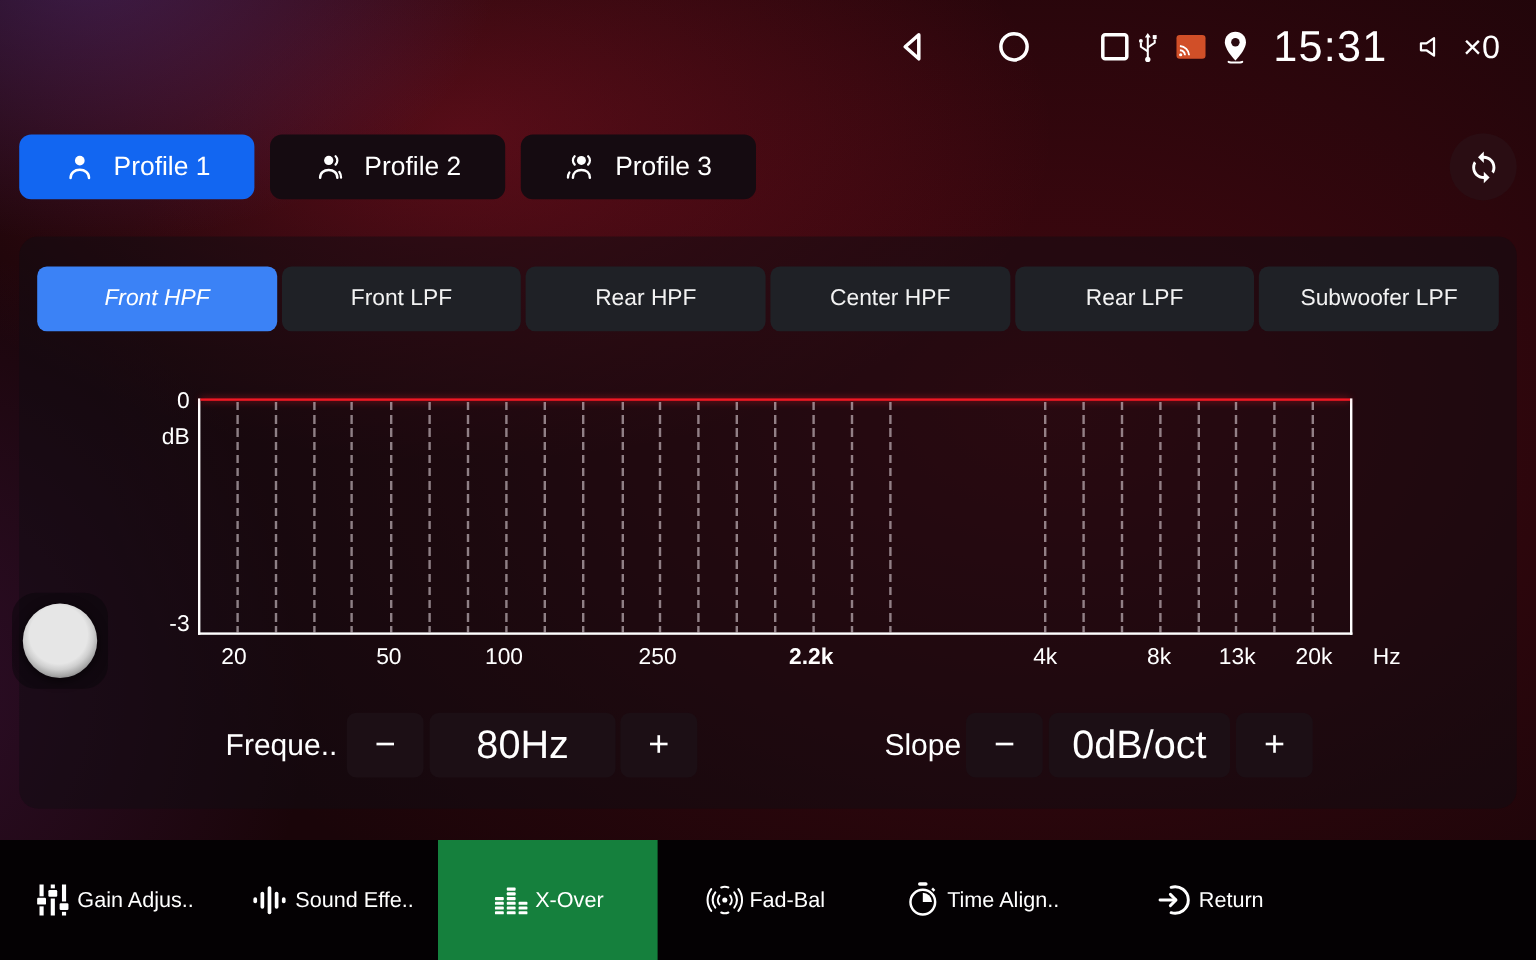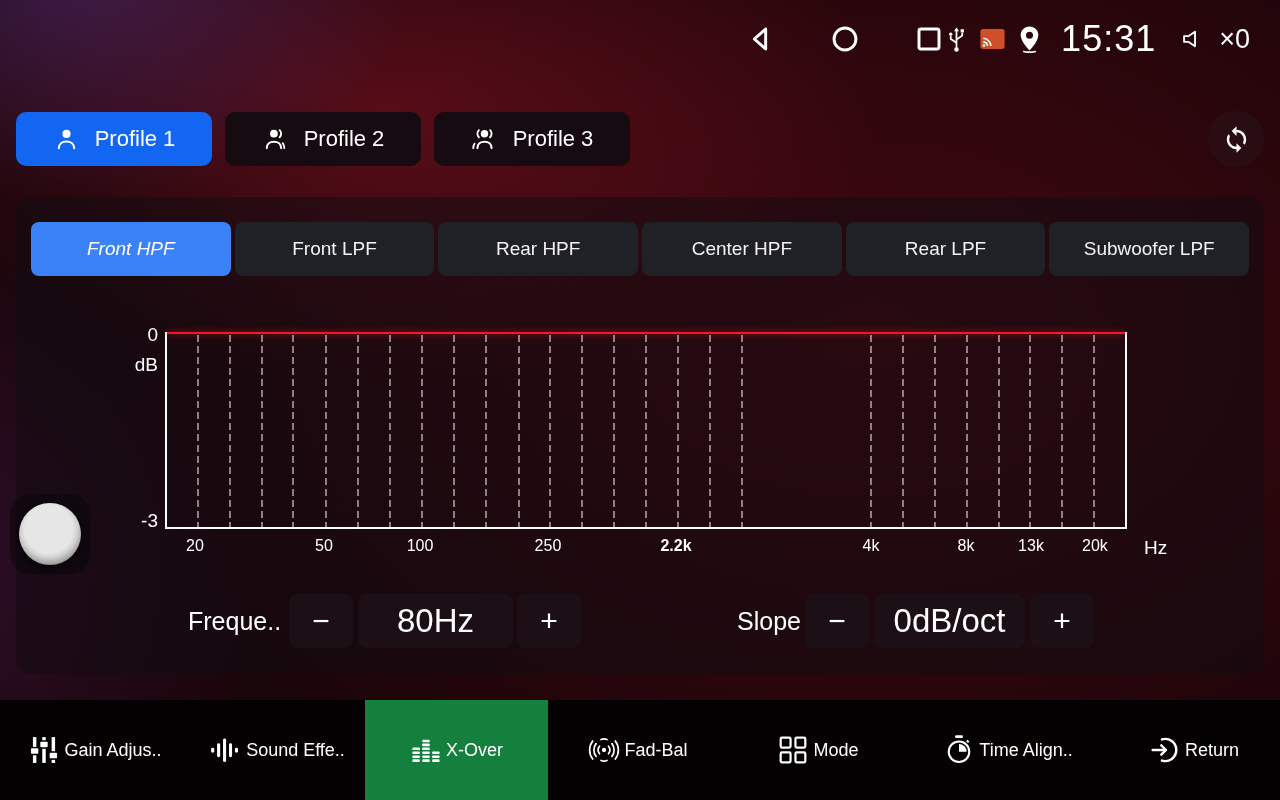--- a/index.html
+++ b/index.html
@@ -46,21 +46,21 @@
 
   
   .plot { position:absolute; left:149px; top:135px; width:962px; height:197px; border-left:2px solid #fff; border-right:2px solid #fff; border-bottom:2px solid #fff; }
   .curve { position:absolute; top:0; left:0; right:0; height:2px; background:#f01824; box-shadow:0 0 6px rgba(255,30,40,0.7); }
   .gridline { position:absolute; top:3px; bottom:0; width:2px; background:repeating-linear-gradient(to bottom, rgba(238,226,232,0.55) 0 7px, transparent 7px 11px); }
   .ylab { position:absolute; font-size:19px; text-align:right; }
   .ylab-0   { left:100px; top:127px; width:42px; }
   .ylab-db  { left:100px; top:157px; width:42px; }
   .ylab-m10 { left:94px;  top:313px; width:48px; }
   .ticks { position:absolute; left:149px; top:340px; width:962px; height:26px; }
-  .tick { position:absolute; transform:translateX(-50%); font-size:16px; white-space:nowrap; }
+  .tick { position:absolute; transform:translateX(-50%); font-size:19px; white-space:nowrap; }
   .xunit { position:absolute; left:1128px; top:340px; font-size:19px; }
 
   
   .ctl-label { position:absolute; top:397px; height:54px; line-height:54px; font-size:25px; }
   .lbl-freq { left:172px; }
   .lbl-slope { left:721px; }
   .ctl-btn { position:absolute; top:397px; width:64px; height:54px; border-radius:8px; background:#1c0f15; font-size:30px; display:grid; place-items:center; cursor:pointer; }
   .btn-freq-minus { left:273px; } .btn-freq-plus { left:501px; }
   .btn-slope-minus { left:789px; } .btn-slope-plus { left:1014px; }
   .ctl-value { position:absolute; top:397px; height:54px; border-radius:8px; background:#1c0f15; font-size:33px; display:grid; place-items:center; }
@@ -332,31 +332,20 @@
           <path d="M22.4 7a9.6 9.6 0 0 1 0 12"></path>
           <path d="M25.6 4.5a14 14 0 0 1 0 17"></path>
           <path d="M12.2 3.2a7 7 0 0 1 5.6 0"></path>
           <path d="M12.2 22.8a7 7 0 0 0 5.6 0"></path>
         </svg>
       </span>
       <span>Fad-Bal</span>
     </div>
     <div class="nav-item">
       <span class="nv-icon">
-        <svg viewBox="0 0 26 26" fill="none" stroke="#fff" stroke-width="1.8">
-          <rect x="3" y="3" width="8" height="8" rx="1"></rect>
-          <rect x="15" y="3" width="8" height="8" rx="1"></rect>
-          <rect x="3" y="15" width="8" height="8" rx="1"></rect>
-          <rect x="15" y="15" width="8" height="8" rx="1"></rect>
-        </svg>
-      </span>
-      <span>Mode</span>
-    </div>
-    <div class="nav-item">
-      <span class="nv-icon">
         <svg viewBox="0 0 26 28">
           <circle cx="13" cy="15.5" r="9" fill="none" stroke="#fff" stroke-width="1.8"></circle>
           <rect x="9.5" y="1" width="7" height="2.6" rx="1.3" fill="#fff"></rect>
           <path d="M13 15.5V8.8a6.7 6.7 0 0 1 6.7 6.7z" fill="#fff"></path>
           <path d="M19.8 5.6l1.7 1.7" stroke="#fff" stroke-width="1.8"></path>
         </svg>
       </span>
       <span>Time Align..</span>
     </div>
     <div class="nav-item">

